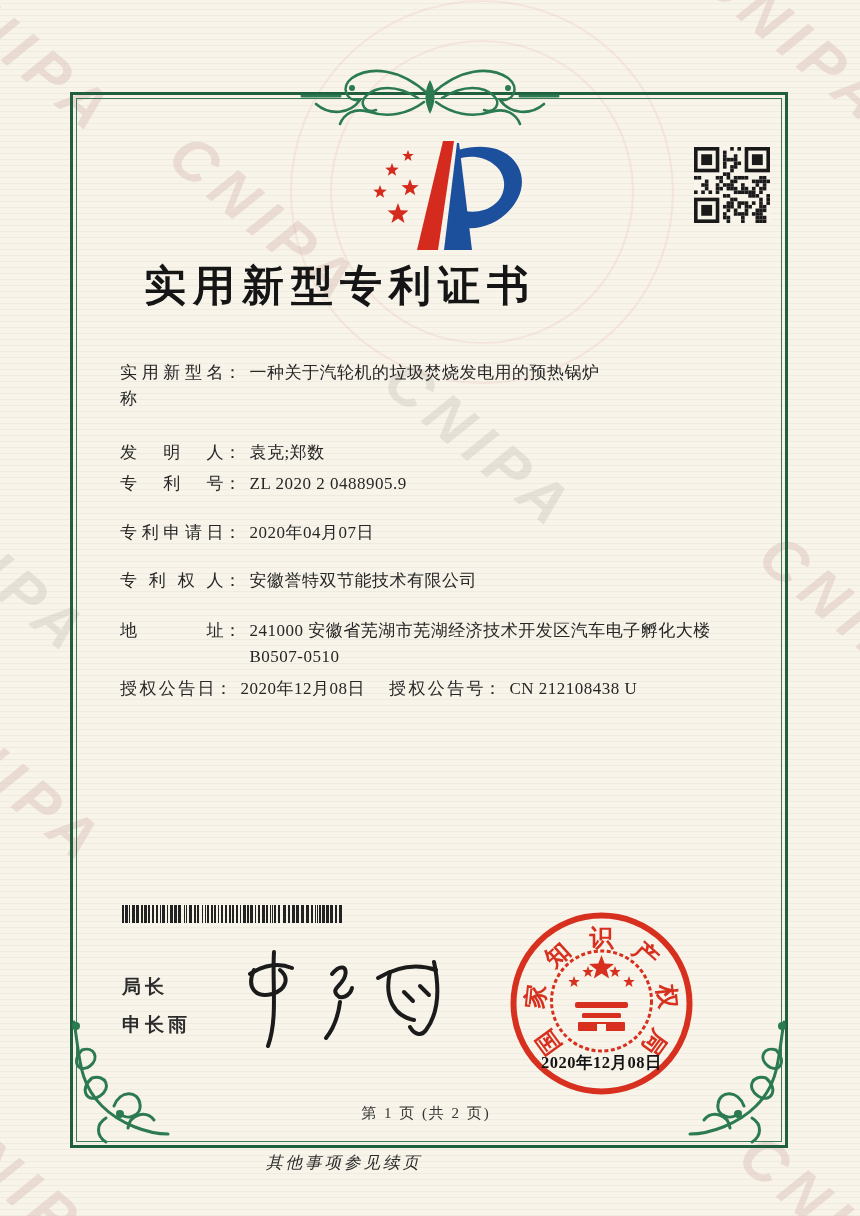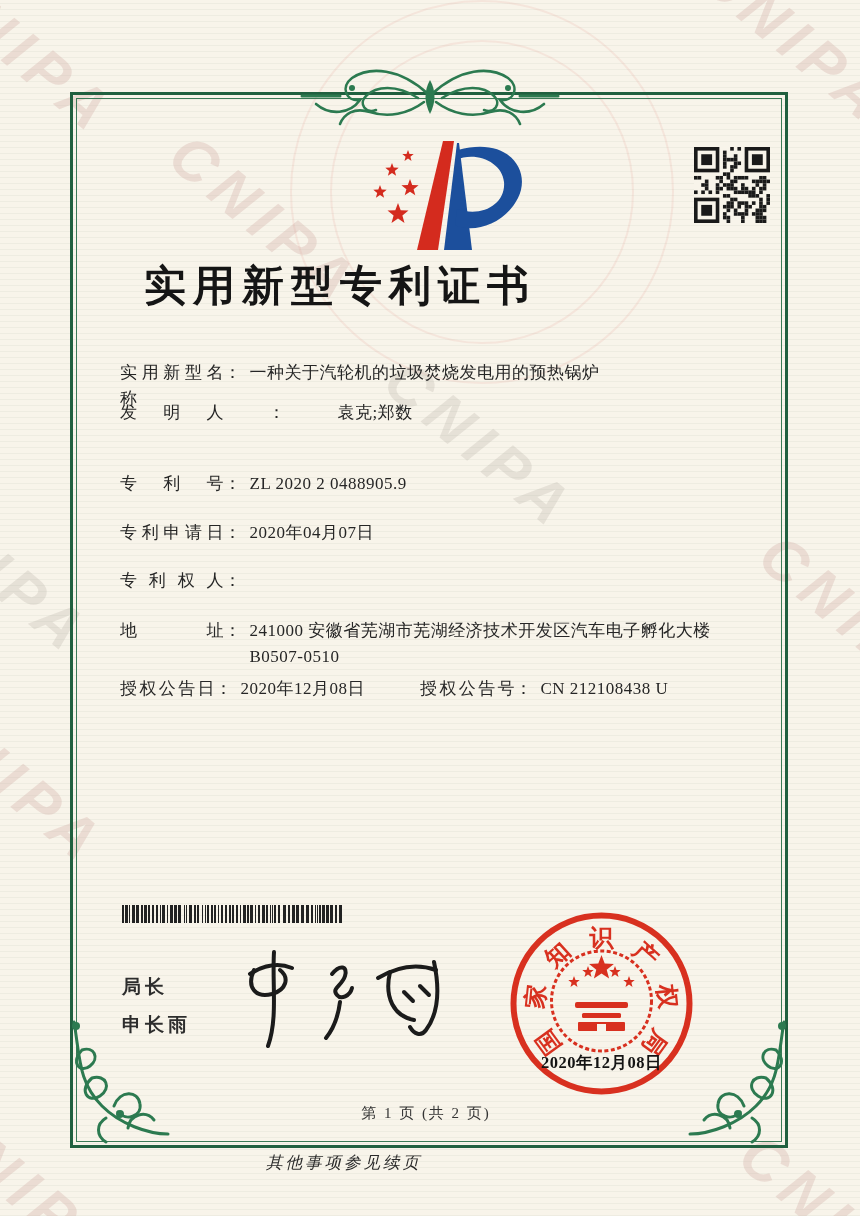--- a/index.html
+++ b/index.html
@@ -58,21 +58,21 @@
     position:absolute;left:120px;width:640px;
     font-size:17px;color:#262626;display:flex;align-items:flex-start;
     letter-spacing:0.5px;line-height:26px;
   }
   .lbl{
     display:inline-block;width:104px;flex:0 0 104px;
     text-align:justify;text-align-last:justify;
   }
   .colon{flex:0 0 auto;}
   .val{margin-left:8px;max-width:500px;}
-  .grant-pair{display:flex;gap:55px;}
+  .grant-pair{display:flex;gap:24px;}
   .grant-pair .sub{display:flex;}
   .grant-pair .lbl{width:95px;flex:0 0 95px;}
   
   #body-text{
     position:absolute;left:120px;top:704px;width:630px;
     font-size:17.5px;line-height:27px;color:#1f1f1f;
     font-style:italic;text-align:justify;
   }
   #body-text p{margin:0;text-indent:2em;}
   
@@ -316,38 +316,39 @@
       <rect x="7.238095238095238" y="57.904761904761905" width="10.857142857142858" height="10.857142857142858" fill="#1a1a1a"></rect>
     </svg>
 
   <div id="title">实用新型专利证书</div>
 
   <div class="row" style="top:360px;">
     <span class="lbl">实用新型名称</span>
       <span class="colon">：</span>
     <span class="val">一种关于汽轮机的垃圾焚烧发电用的预热锅炉</span>
   </div>
-  <div class="row" style="top:400px;gap:44px;">
+  <div class="row" style="top:440px;">
     <span class="lbl">发明人</span>
       <span class="colon">：</span>
     <span class="val">袁克;郑数</span>
   </div>
   <div class="row" style="top:471px;">
     <span class="lbl">专利号</span>
       <span class="colon">：</span>
     <span class="val">ZL 2020 2 0488905.9</span>
   </div>
   <div class="row" style="top:520px;">
     <span class="lbl">专利申请日</span>
       <span class="colon">：</span>
     <span class="val">2020年04月07日</span>
   </div>
   <div class="row" style="top:568px;">
     <span class="lbl">专利权人</span>
       <span class="colon">：</span>
+    <span class="val">安徽誉特双节能技术有限公司</span>
   </div>
   <div class="row" style="top:618px;">
     <span class="lbl">地址</span>
       <span class="colon">：</span>
     <span class="val" style="width:470px;">241000 安徽省芜湖市芜湖经济技术开发区汽车电子孵化大楼B0507-0510</span>
   </div>
   <div class="row" style="top:676px;">
     <div class="grant-pair">
       <span class="sub">
         <span class="lbl">授权公告日</span>

